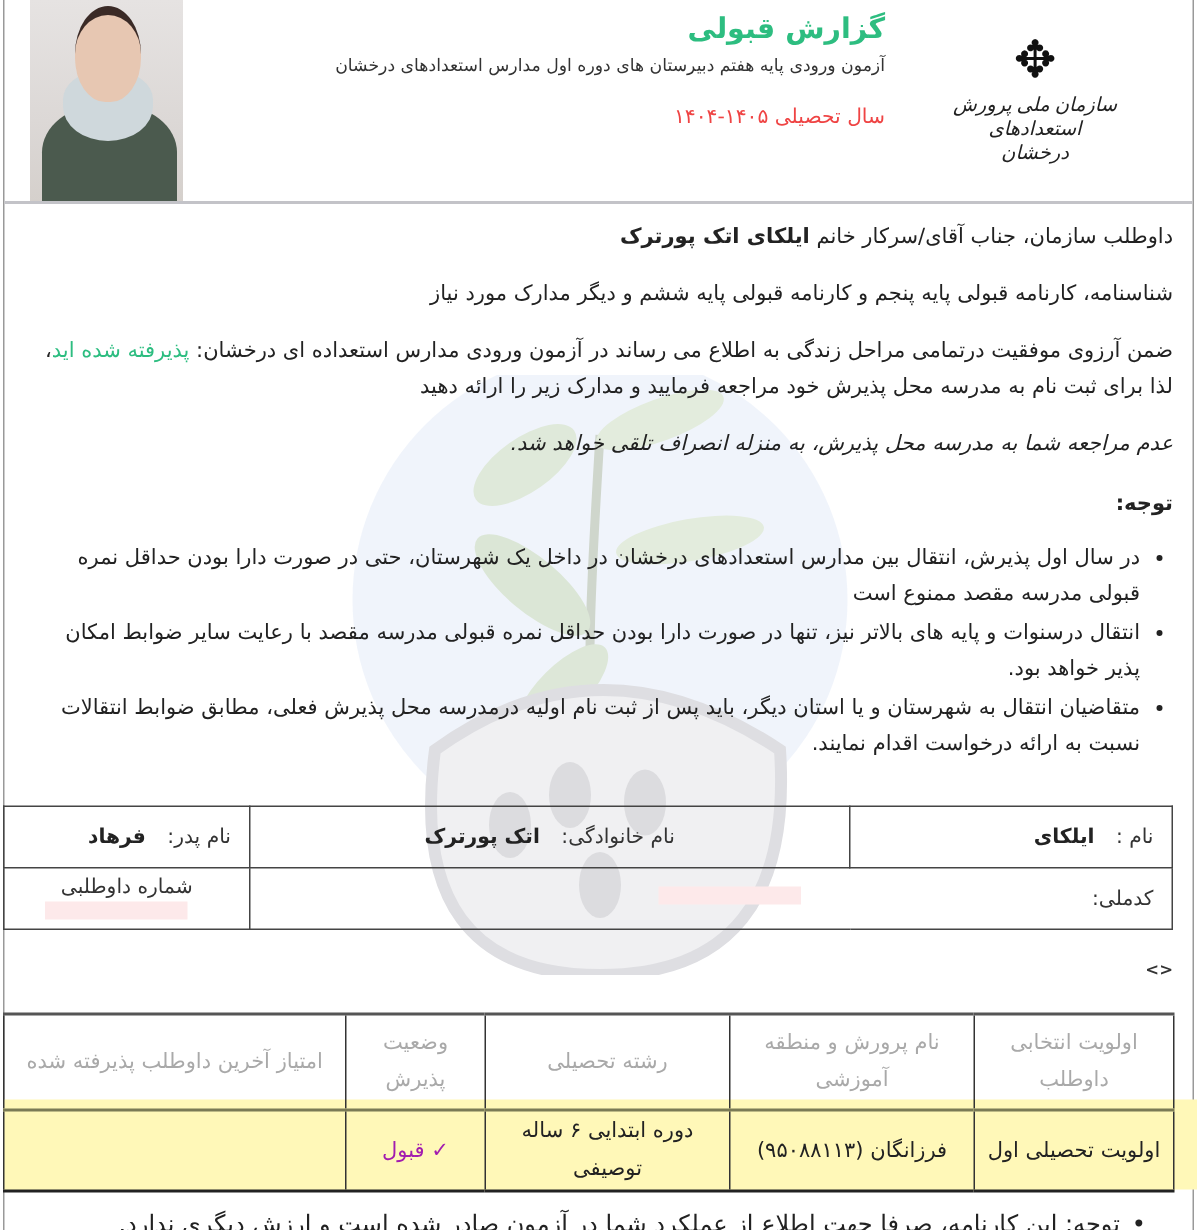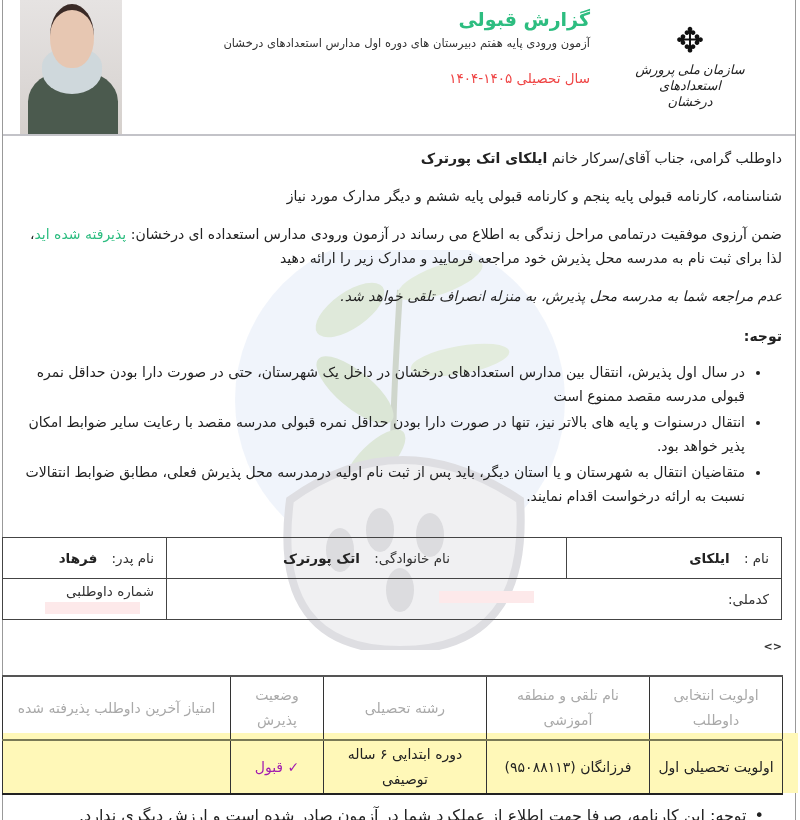--- a/index.html
+++ b/index.html
@@ -60,21 +60,21 @@
   .content { position: absolute; right: 18px; left: 20px; top: 146px; font-size: 14px; line-height: 24px; }
   .greeting { margin: 0; }
   .greeting b { font-weight: bold; }
   .para { margin: 0; }
   .accent { color: #2dbd80; }
   .p1 { margin-top: 14px; }
   .p2 { margin-top: 14px; }
   .p3 { margin-top: 14px; font-style: italic; }
   .note-head { font-weight: bold; margin-top: 16px; }
   ul.notes { margin: 12px 0 0 0; padding: 0 22px 0 0; }
-  ul.notes li { margin: 0 15px 2px 0; }
+  ul.notes li { margin: 0 0 2px 0; }
 
   
   .info-table {
     position: absolute; left: 2px; top: 537px; width: 780px; border-collapse: collapse;
     font-size: 13.5px; background: transparent;
   }
   .info-table td { border: 1px solid #444; height: 40px; padding: 0 12px; }
   .info-table .lbl { color: #333; }
   .info-table .val { font-weight: bold; margin-right: 10px; }
   .redact { display: inline-block; width: 95px; height: 12px; background: #fde9ea; vertical-align: middle; }
@@ -130,21 +130,21 @@
   <ellipse cx="145" cy="210" rx="40" ry="16" fill="#dde7d8" transform="rotate(-45 145 210)"></ellipse>
   <path d="M60 250 Q170 170 290 250 Q300 400 170 400 Q40 400 60 250 Z" fill="#f0f0f2" stroke="#dedee2" stroke-width="8"></path>
   <ellipse cx="110" cy="300" rx="14" ry="22" fill="#dcdcdf"></ellipse>
   <ellipse cx="150" cy="280" rx="14" ry="22" fill="#dcdcdf"></ellipse>
   <ellipse cx="200" cy="285" rx="14" ry="22" fill="#dcdcdf"></ellipse>
   <ellipse cx="170" cy="340" rx="14" ry="22" fill="#dcdcdf"></ellipse>
 </svg>
 
 <div class="content">
   <p class="greeting">
-    <span>داوطلب گرامی، جناب آقای/سرکار خانم</span>
+    <span>داوطلب سازمان، جناب آقای/سرکار خانم</span>
     <b>ایلکای اتک پورترک</b>
   </p>
   <p class="para p2">شناسنامه، کارنامه قبولی پایه پنجم و کارنامه قبولی پایه ششم و دیگر مدارک مورد نیاز</p>
   <p class="para p1">
     <span>ضمن آرزوی موفقیت درتمامی مراحل زندگی به اطلاع می رساند در آزمون ورودی مدارس استعداده ای درخشان:</span>
     <span class="accent">پذیرفته شده اید</span><span>، لذا برای ثبت نام به مدرسه محل پذیرش خود مراجعه فرمایید و مدارک زیر را ارائه دهید</span>
   </p>
   <p class="para p3">عدم مراجعه شما به مدرسه محل پذیرش، به منزله انصراف تلقی خواهد شد.</p>
   <div class="note-head">توجه:</div>
   <ul class="notes">
@@ -170,37 +170,37 @@
       <span class="val">فرهاد</span>
     </td>
   </tr>
   <tr>
     <td colspan="2" style="border-left:1px solid #444">
       <div style="display:flex;justify-content:space-between;width:330px">
         <span class="lbl">کدملی:</span>
         <span class="redact"></span>
       </div>
     </td>
-    <td style="">
+    <td style="text-align:center">
       <span class="lbl">شماره داوطلبی</span>
       <span class="redact" style="margin-right:14px"></span>
     </td>
   </tr>
 </tbody>
   </table>
 
 <div class="code-toggle">&lt;&gt;</div>
 
 <div class="yellow-band"></div>
 
 <table class="res-table">
   <tbody>
       <tr>
     <th style="width:120px">اولویت انتخابی داوطلب</th>
-    <th style="width:150px">نام تلقی و منطقه آموزشی</th>
+    <th style="width:150px">نام پرورش و منطقه آموزشی</th>
     <th style="width:150px">رشته تحصیلی</th>
     <th style="width:80px">وضعیت پذیرش</th>
     <th>امتیاز آخرین داوطلب پذیرفته شده</th>
   </tr>
   <tr>
     <td>اولویت تحصیلی اول</td>
     <td>فرزانگان (۹۵۰۸۸۱۱۳)</td>
     <td>دوره ابتدایی ۶ ساله توصیفی</td>
     <td class="accepted">✓ قبول</td>
     <td></td>

